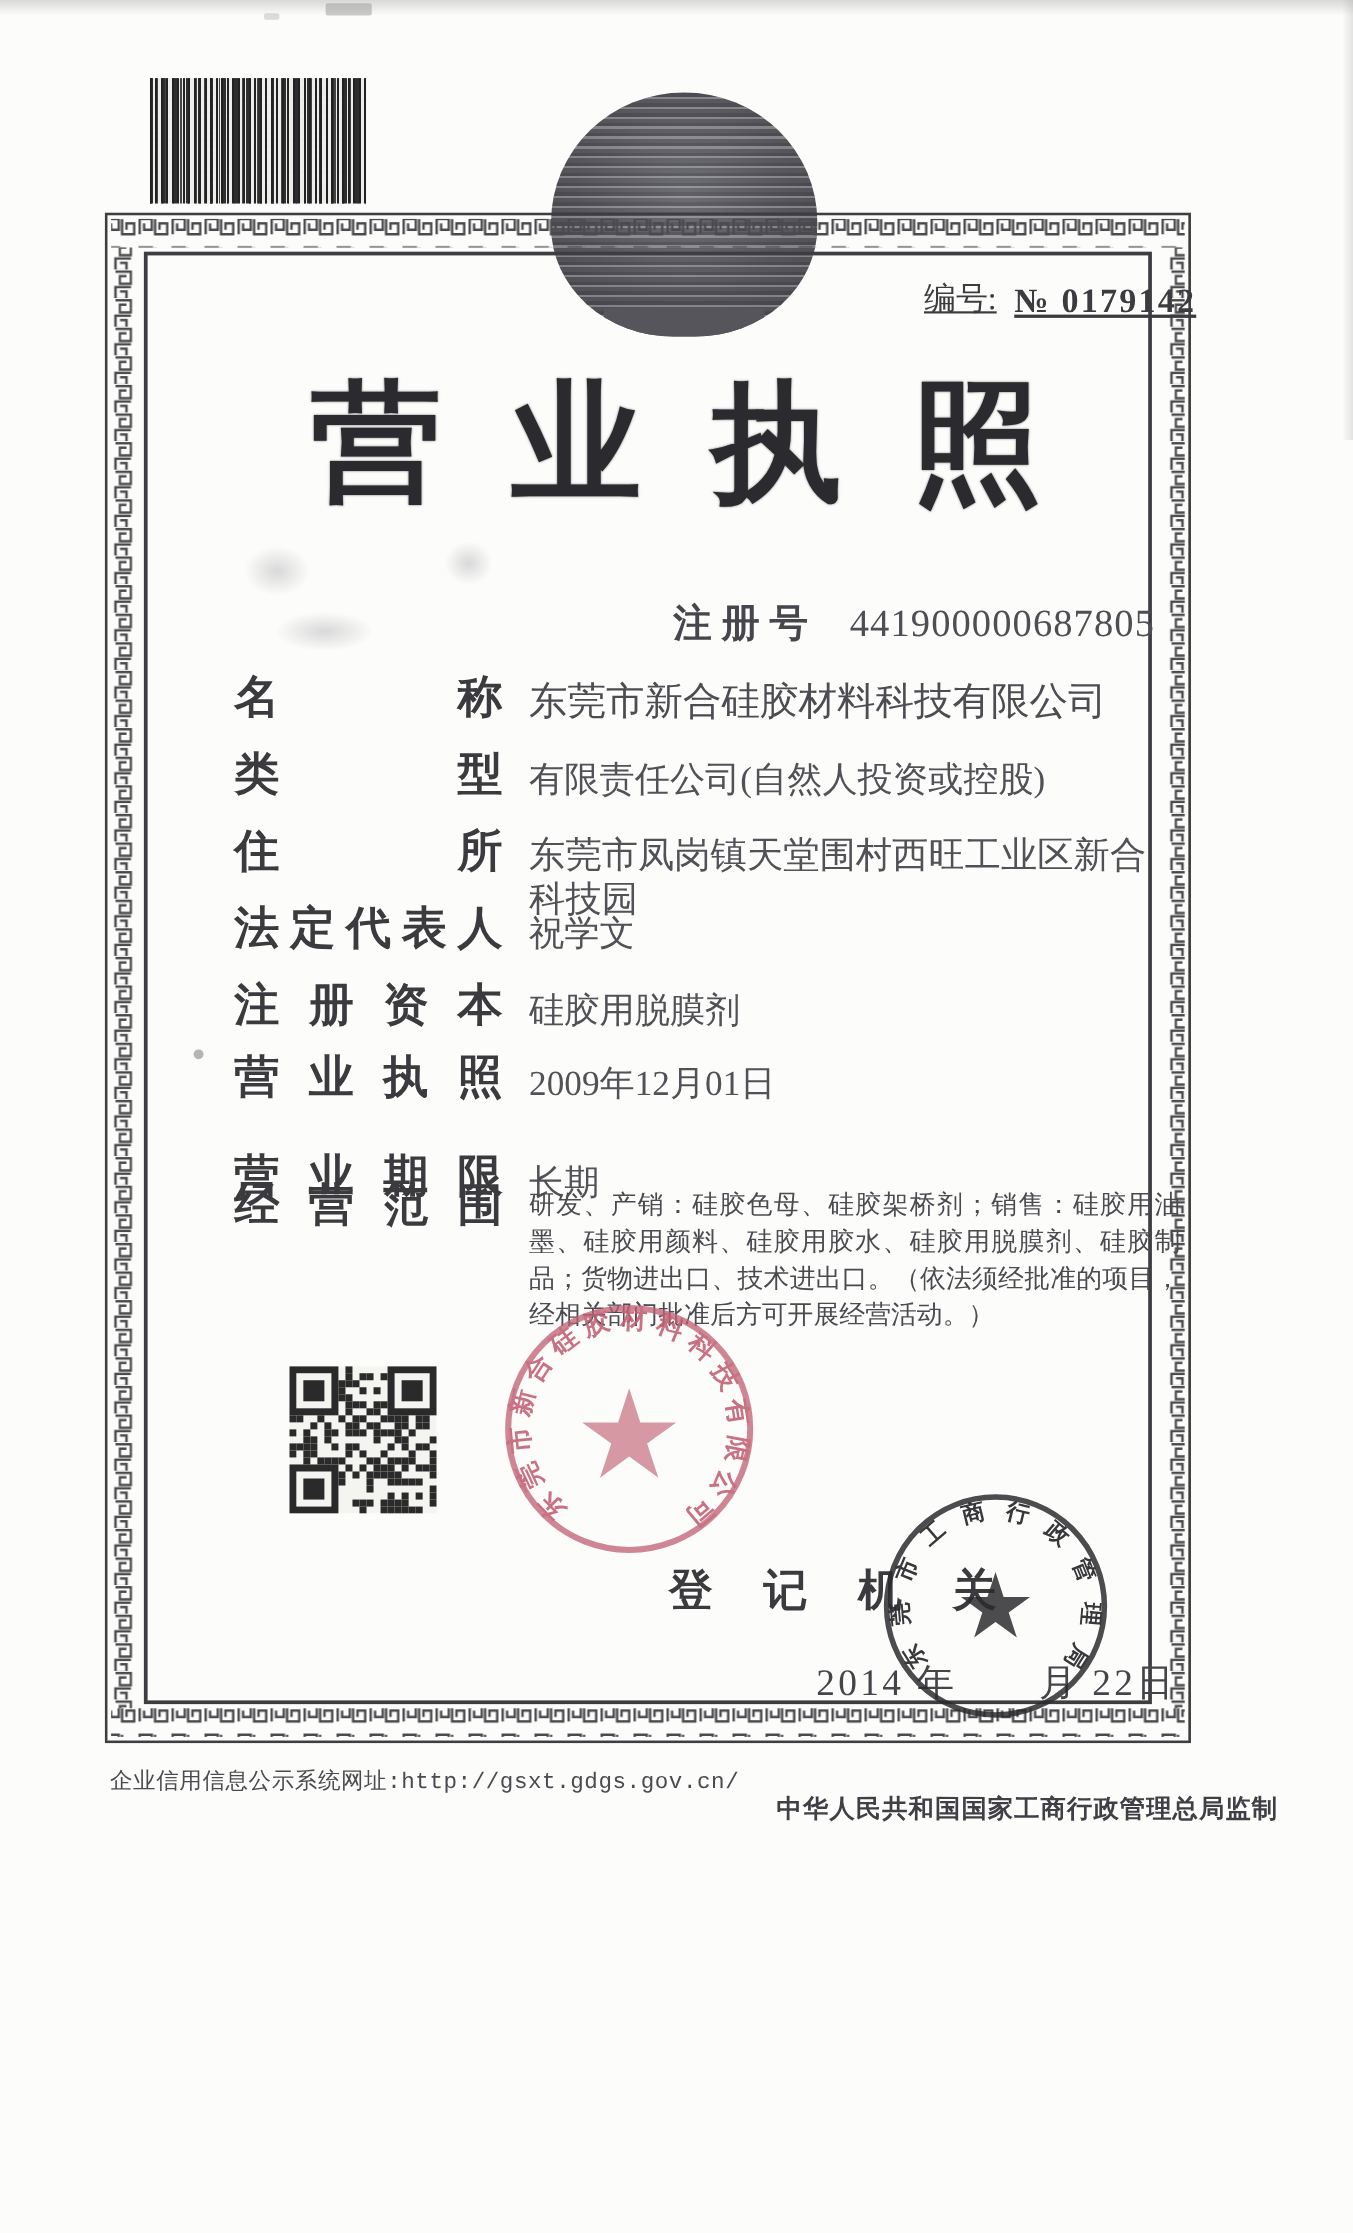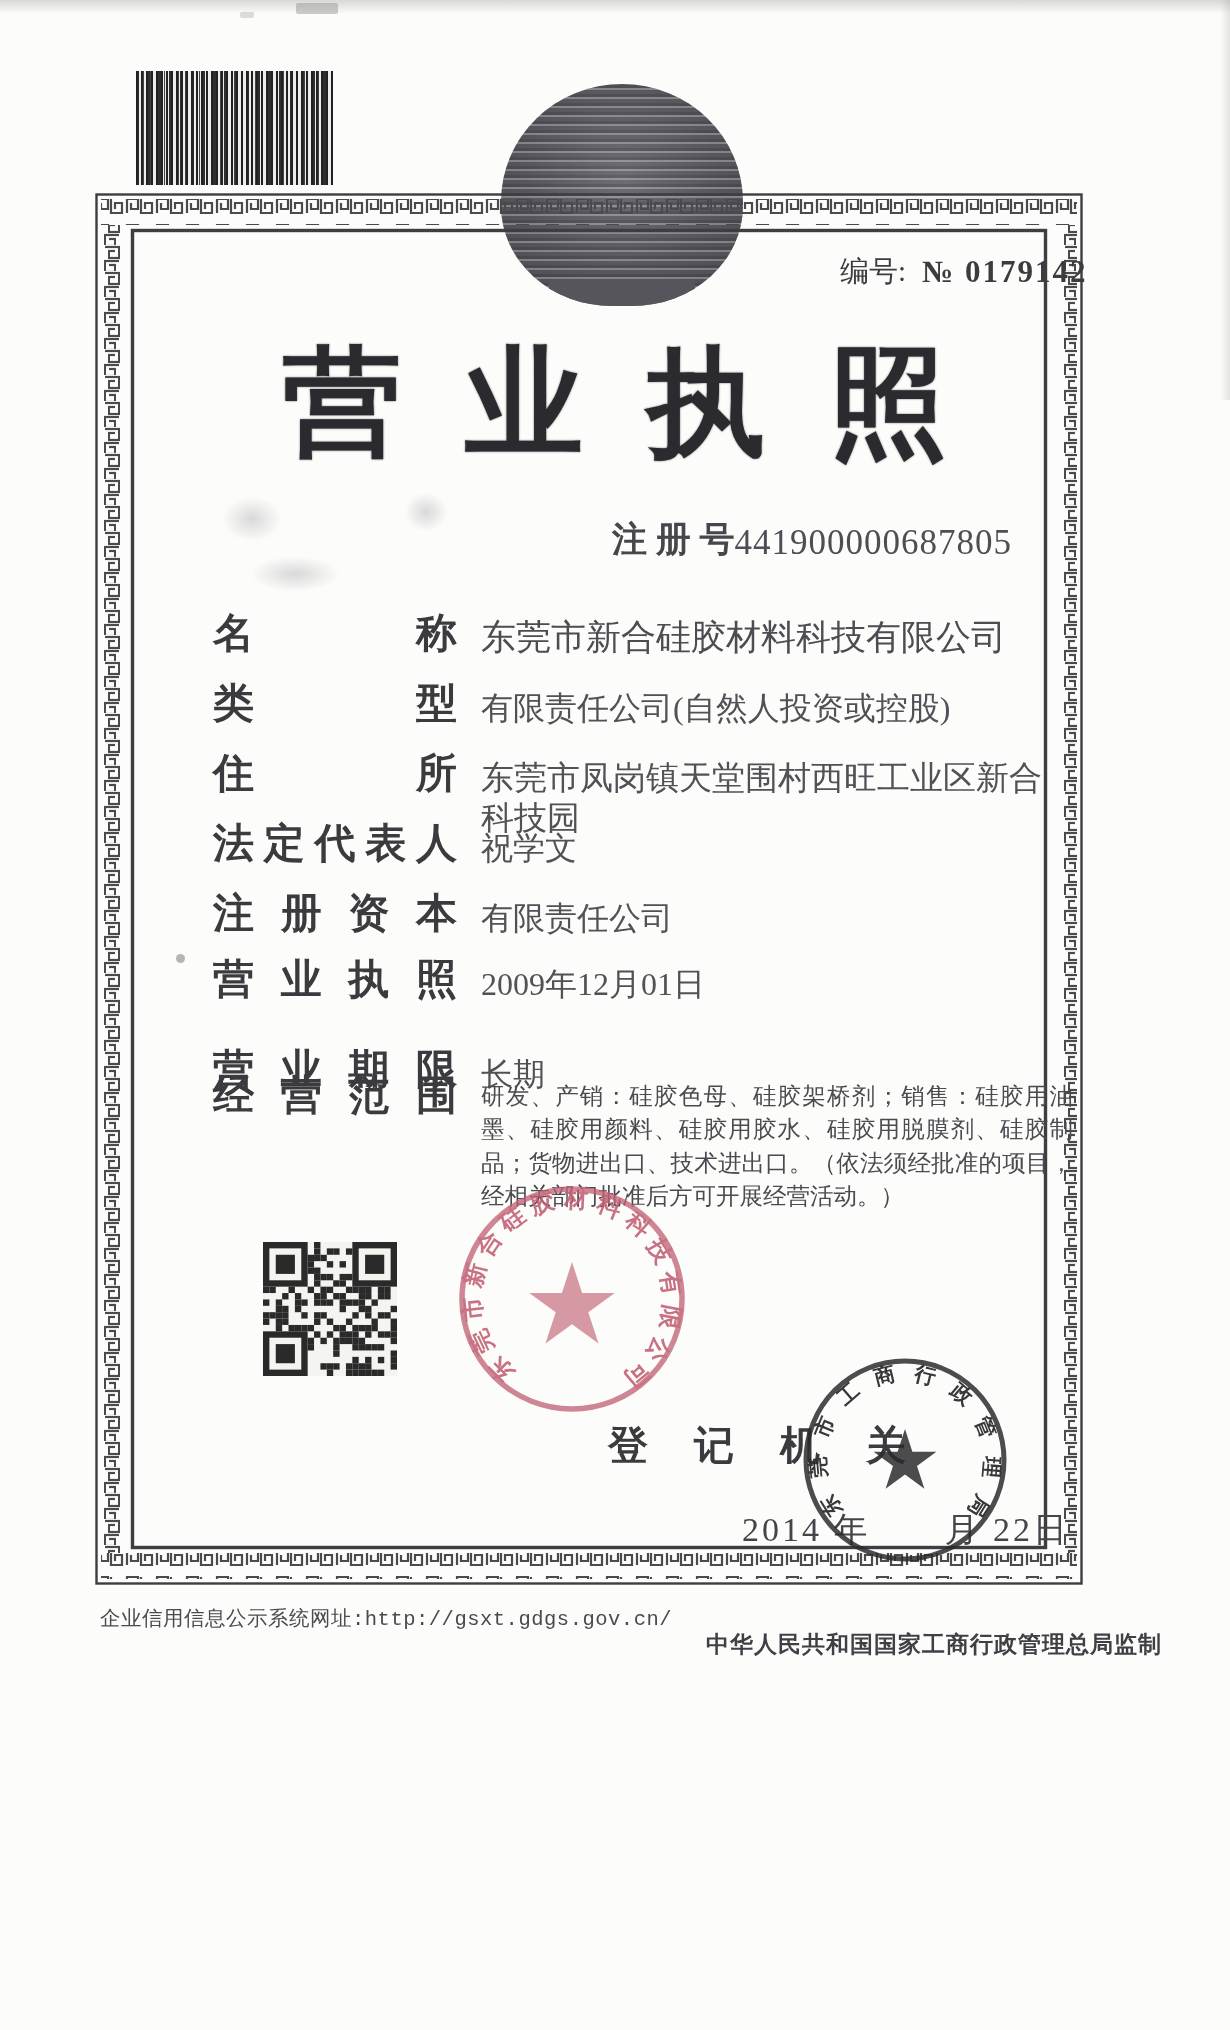--- a/index.html
+++ b/index.html
@@ -28,28 +28,28 @@
     background-blend-mode:normal;border-radius:50% 50% 46% 46%/53% 53% 45% 45%;
     overflow:hidden;filter:blur(.6px);}
   .emblem::before{content:"";position:absolute;inset:0;
     background:repeating-linear-gradient(0deg,rgba(255,255,255,.28) 0 2px,rgba(0,0,0,.12) 2px 5px,transparent 5px 9px);}
   .emblem::after{content:"";position:absolute;left:20%;bottom:-4px;width:60%;height:30px;
     background:#55555b;border-radius:0 0 40% 40%;}
 
   
   .border-svg{left:95px;top:193px;}
 
-  .serial{left:840px;top:252px;font-size:29px;color:#3c3c40;display:flex;gap:16px;align-items:center;}
+  .serial{left:840px;top:252px;font-size:29px;color:#3c3c40;display:flex;gap:16px;align-items:flex-end;text-decoration:underline;}
   .serial .no{font-weight:700;font-size:31px;letter-spacing:2px;}
 
   .title{left:0;top:345px;width:1230px;text-align:center;font-size:118px;font-weight:900;
     color:#2b2b2f;letter-spacing:64px;padding-left:64px;box-sizing:border-box;
     text-shadow:0 0 2px rgba(30,30,34,.7);line-height:1;}
 
-  .regno{left:612px;top:516px;display:flex;align-items:flex-end;}
+  .regno{left:612px;top:543px;display:flex;gap:38px;align-items:center;}
   .regno .lab{font-size:35px;font-weight:700;color:#46464c;}
   .regno .val{font-size:35px;color:#4e4e55;letter-spacing:1px;}
 
   .fields{left:213px;top:604px;width:860px;height:600px;}
   .row{position:absolute;left:0;width:100%;display:flex;align-items:flex-start;}
   .row .label{width:244px;flex:none;font-size:41px;font-weight:700;color:#3b3b3f;
     text-align:justify;text-align-last:justify;line-height:1.05;}
   .row .value{padding-left:24px;padding-top:7px;font-size:32px;color:#515157;line-height:1.2;}
   .row .value.v-name{font-size:35px;padding-top:5px;color:#4c4c52;}
   .row .value.v-addr{font-size:33px;}
@@ -130,21 +130,21 @@
     <div class="row" style="top:148px;">
       <div class="label">住所</div>
       <div class="value v-addr">东莞市凤岗镇天堂围村西旺工业区新合科技园</div>
     </div>
     <div class="row" style="top:218px;">
       <div class="label">法定代表人</div>
       <div class="value">祝学文</div>
     </div>
     <div class="row" style="top:288px;">
       <div class="label">注册资本</div>
-      <div class="value">有限责任公司</div>
+      <div class="value">硅胶用脱膜剂</div>
     </div>
     <div class="row" style="top:354px;">
       <div class="label">营业执照</div>
       <div class="value">2009年12月01日</div>
     </div>
     <div class="row" style="top:444px;">
       <div class="label">营业期限</div>
       <div class="value">长期</div>
     </div>
     <div class="row" style="top:470px;">

